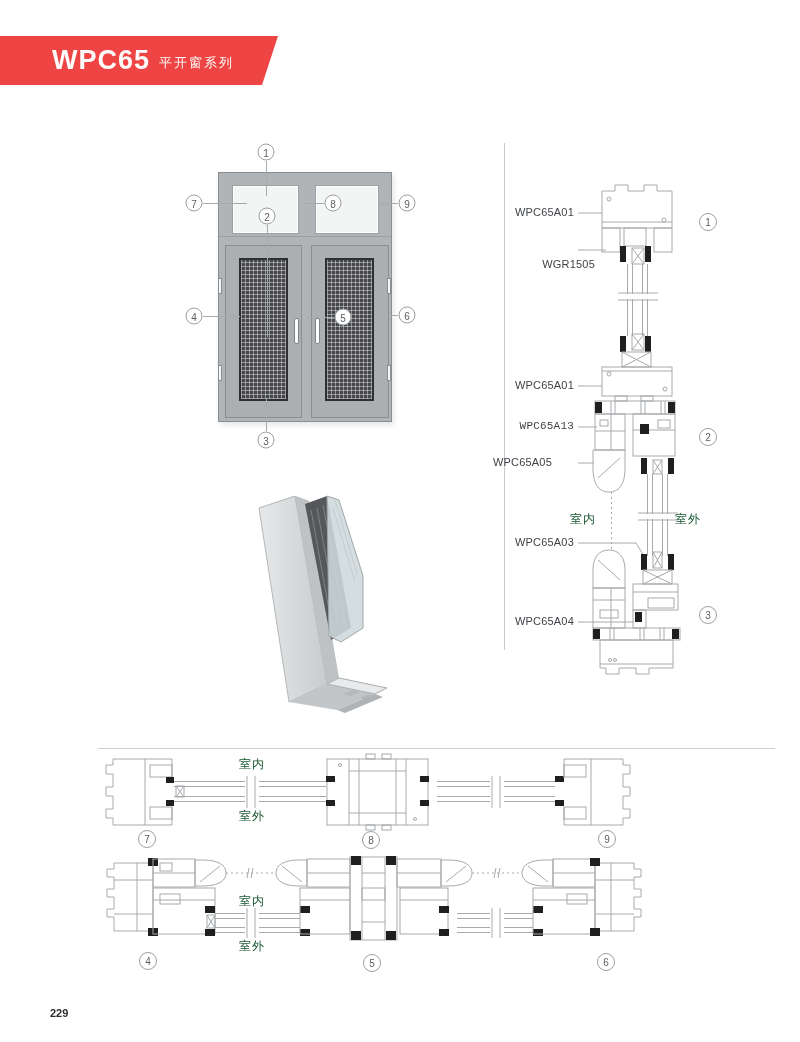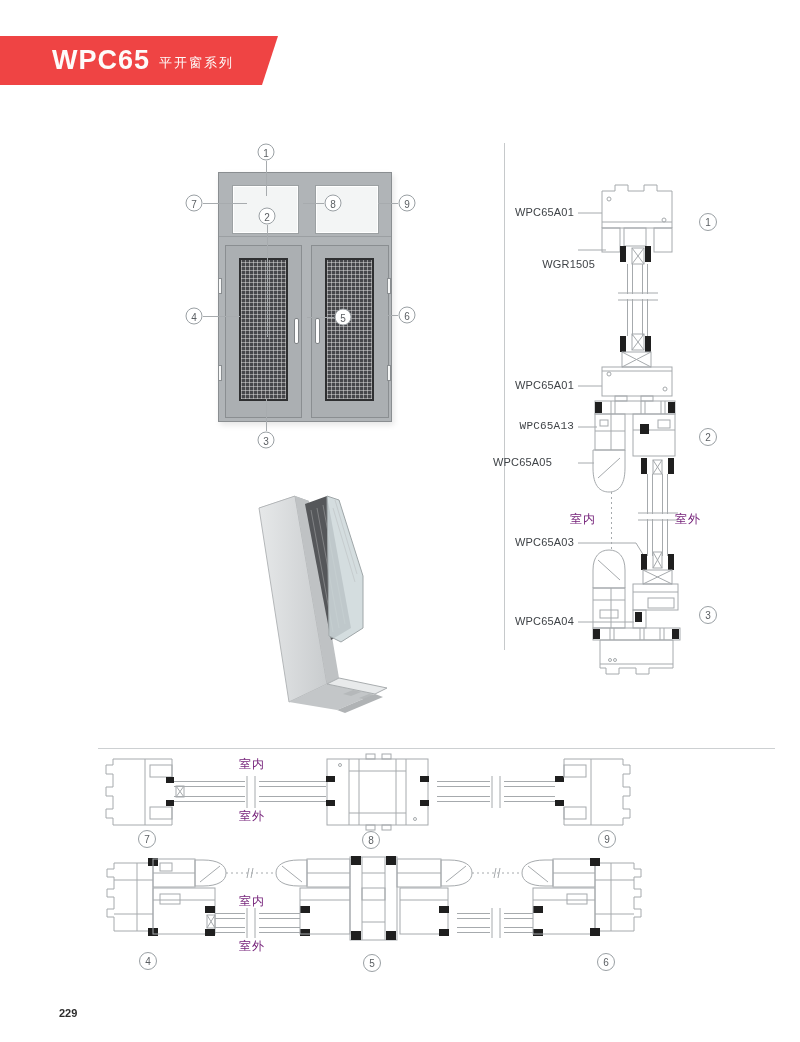--- a/index.html
+++ b/index.html
@@ -13,39 +13,39 @@
   #banner .code{color:#fdfbf9;font-size:27px;font-weight:bold;letter-spacing:1px;line-height:1;}
   #banner .name{color:#fdfbf9;font-size:13px;margin-left:9px;margin-top:4px;letter-spacing:2px;}
 
   
   .co{position:absolute;width:17px;height:17px;border-radius:50%;border:1px solid #9aa0a4;
       background:#fff;color:#5a5e62;font-size:10px;line-height:17px;text-align:center;
       transform:translate(-50%,-50%);box-sizing:border-box;}
   .ld{position:absolute;background:#a7abae;}
   .lbl{position:absolute;width:70px;text-align:right;font-size:11px;color:#3f4347;
        letter-spacing:.2px;line-height:13px;}
-  .cjk{position:absolute;font-size:12px;color:#701a75;transform:translate(-50%,-50%);
+  .cjk{position:absolute;font-size:12px;color:#14532d;transform:translate(-50%,-50%);
        white-space:nowrap;letter-spacing:1px;}
 
   
   #elev{position:absolute;left:218px;top:172px;width:174px;height:250px;background:#b0b4b7;
         border:1px solid #8a8e91;box-sizing:border-box;box-shadow:2px 3px 6px rgba(0,0,0,.10);}
   #elev .glass{position:absolute;background:#f3f5f5;border:1px solid #9ca1a3;
                box-shadow:inset 0 0 0 1px #ffffff;box-sizing:border-box;}
   #elev .sash{position:absolute;background:#abafb2;border:1px solid #8a8e91;box-sizing:border-box;}
   #elev .mesh{position:absolute;background-color:#46474b;border:2px solid #2e2f31;box-sizing:border-box;
       background-image:repeating-linear-gradient(0deg,rgba(225,225,225,.5) 0 1px,transparent 1px 4px),
                        repeating-linear-gradient(90deg,rgba(225,225,225,.5) 0 1px,transparent 1px 4px);}
   #elev .handle{position:absolute;width:5px;height:26px;background:#fdfdfd;border:1px solid #7f8386;
                 border-radius:2px;box-sizing:border-box;}
   #elev .hinge{position:absolute;width:4px;height:16px;background:#f6f7f7;border:1px solid #8a8e91;
                box-sizing:border-box;}
   #elev .seam{position:absolute;background:#9b9fa2;}
 
-  .pagenum{position:absolute;left:50px;top:1007px;font-size:11px;font-weight:bold;color:#2c2c2c;margin-left:9px;}
+  .pagenum{position:absolute;left:50px;top:1007px;font-size:11px;font-weight:bold;color:#2c2c2c;}
   svg{position:absolute;overflow:visible;}
 </style>
 </head>
 <body>
 
 <div id="page">
 
   <div id="banner">
     <span class="code">WPC65</span>
     <span class="name">平开窗系列</span>

